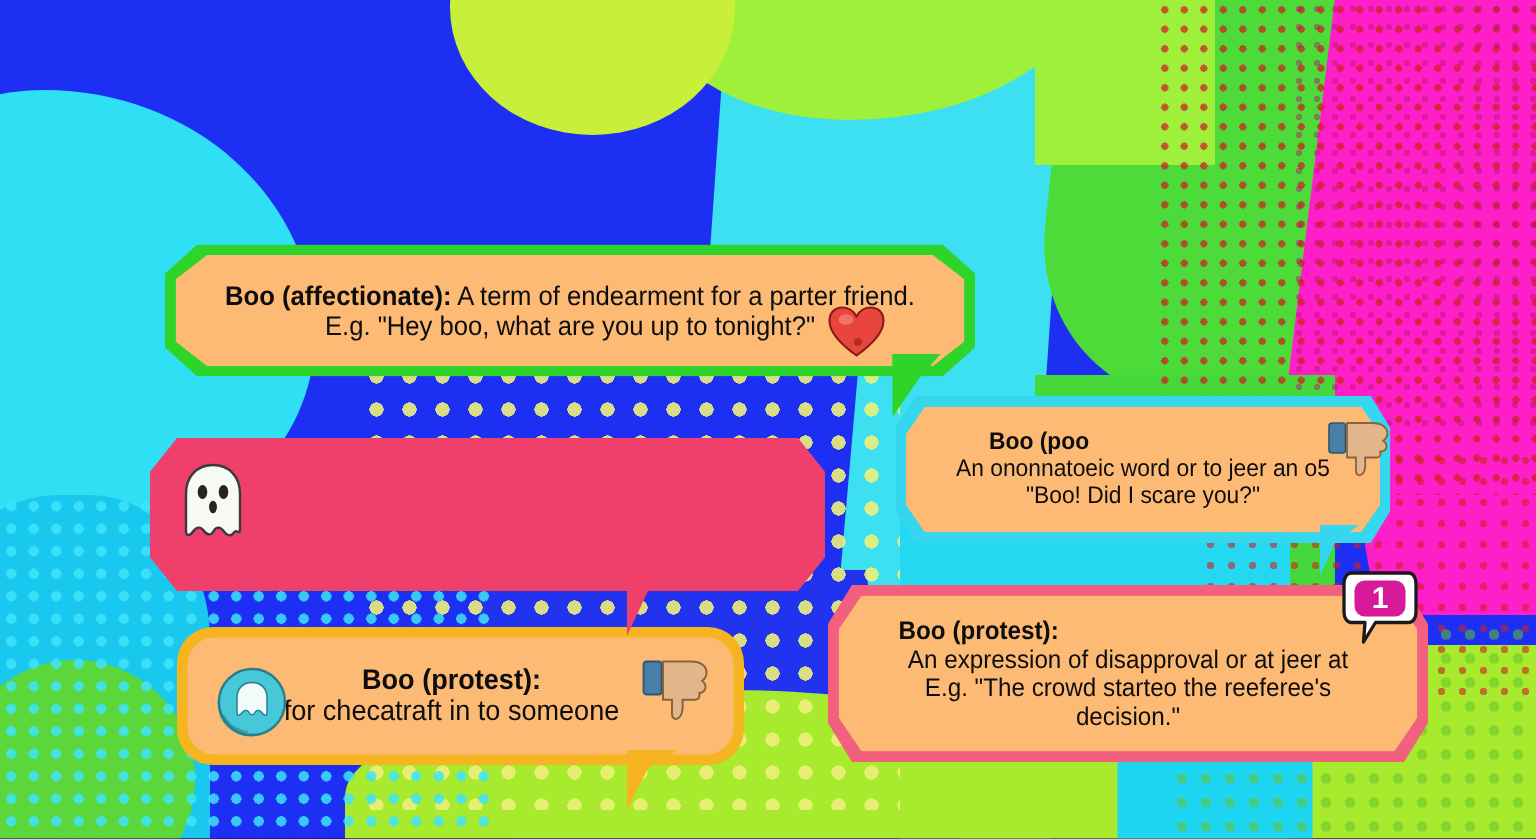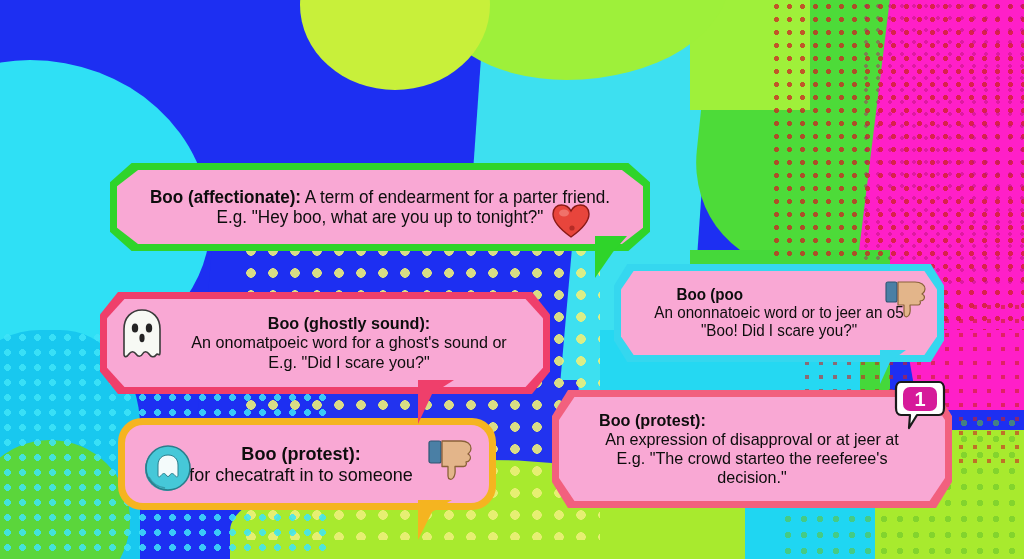--- a/index.html
+++ b/index.html
@@ -124,21 +124,21 @@
   }
 
   
   .card{position:absolute;}
   .card-frame{
     position:absolute;inset:0;
     clip-path:polygon(4% 0,96% 0,100% 22%,100% 78%,96% 100%,4% 100%,0 78%,0 22%);
   }
   .card-inner{
     position:absolute;left:7px;top:7px;right:7px;bottom:7px;
-    background:#f9a8d4;
+    background:#fdba74;
     clip-path:polygon(4% 0,96% 0,100% 22%,100% 78%,96% 100%,4% 100%,0 78%,0 22%);
     display:flex;align-items:center;
   }
   .card-body{
     position:relative;z-index:3;width:100%;padding:0 14px;box-sizing:border-box;
     text-align:center;
   }
   .card-text{
     color:#0d0d0d;line-height:1.12;
     font-family:"Liberation Sans Narrow","Liberation Sans",sans-serif;
@@ -161,21 +161,21 @@
   #card-ghostly{left:100px;top:292px;width:450px;height:102px;}
   #card-ghostly .card-frame{background:#ef3f6b;}
   #card-ghostly .card-text{font-size:17px;}
   #tail-ghostly{
     left:418px;top:380px;width:0;height:0;z-index:1;
     border-left:14px solid #ef3f6b;border-top:14px solid #ef3f6b;
     border-right:22px solid transparent;border-bottom:30px solid transparent;
   }
 
   
-  #card-poo{left:614px;top:264px;width:330px;height:98px;}
+  #card-poo{left:597px;top:264px;width:330px;height:98px;}
   #card-poo .card-frame{background:#35d7ef;}
   #card-poo .card-text{font-size:16px;}
   #tail-poo{
     left:880px;top:350px;width:0;height:0;z-index:1;
     border-left:10px solid #35d7ef;border-top:12px solid #35d7ef;
     border-right:16px solid transparent;border-bottom:22px solid transparent;
   }
 
   
   #card-protest-big{left:552px;top:390px;width:400px;height:118px;}
@@ -268,29 +268,20 @@
     <svg viewBox="0 0 40 36" width="40" height="36">
       <path d="M20 34 C6 24 2 16 2 11 C2 5 6 2 10.5 2 C14 2 18 4 20 8 C22 4 26 2 29.5 2 C34 2 38 5 38 11 C38 16 34 24 20 34 Z" fill="#e8453c" stroke="#8a1a16" stroke-width="1.4"></path>
       <ellipse cx="13" cy="10" rx="5" ry="3.5" fill="#f58a82" opacity=".65"></ellipse>
       <circle cx="21" cy="25" r="2.6" fill="#b52c26"></circle>
     </svg>
   </div>
 
   <div class="tail" id="tail-ghostly"></div>
   <div class="card" id="card-ghostly">
     <div class="card-frame"></div>
-    <div class="card-inner">
-      <div class="card-body" style="padding-left:62px;">
-        <div class="card-text">
-          <div class="lbl">Boo (ghostly sound):</div>
-          <div>An onomatpoeic word for a ghost's sound or</div>
-          <div>E.g. "Did I scare you?"</div>
-        </div>
-      </div>
-    </div>
   </div>
   <div class="emoji" id="ghost-emoji">
     <svg viewBox="0 0 58 58" width="58" height="58">
       <path d="M29 4 C18 4 11 12 11 23 L11 48 C11 52 14 51 16 48 C18 45 21 45 23 48 C25 51 28 51 29.5 48 C31 45 34 45 36 48 C38 51 41 52 43 49 C45 46 47 52 47 46 L47 23 C47 12 40 4 29 4 Z" fill="#f7f9f4" stroke="#3a3a3a" stroke-width="1.6" stroke-linejoin="round"></path>
       <ellipse cx="22" cy="22" rx="3.2" ry="4.6" fill="#242424"></ellipse>
       <ellipse cx="36" cy="22" rx="3.2" ry="4.6" fill="#242424"></ellipse>
       <ellipse cx="29" cy="32" rx="2.6" ry="4.2" fill="#242424"></ellipse>
     </svg>
   </div>
 

